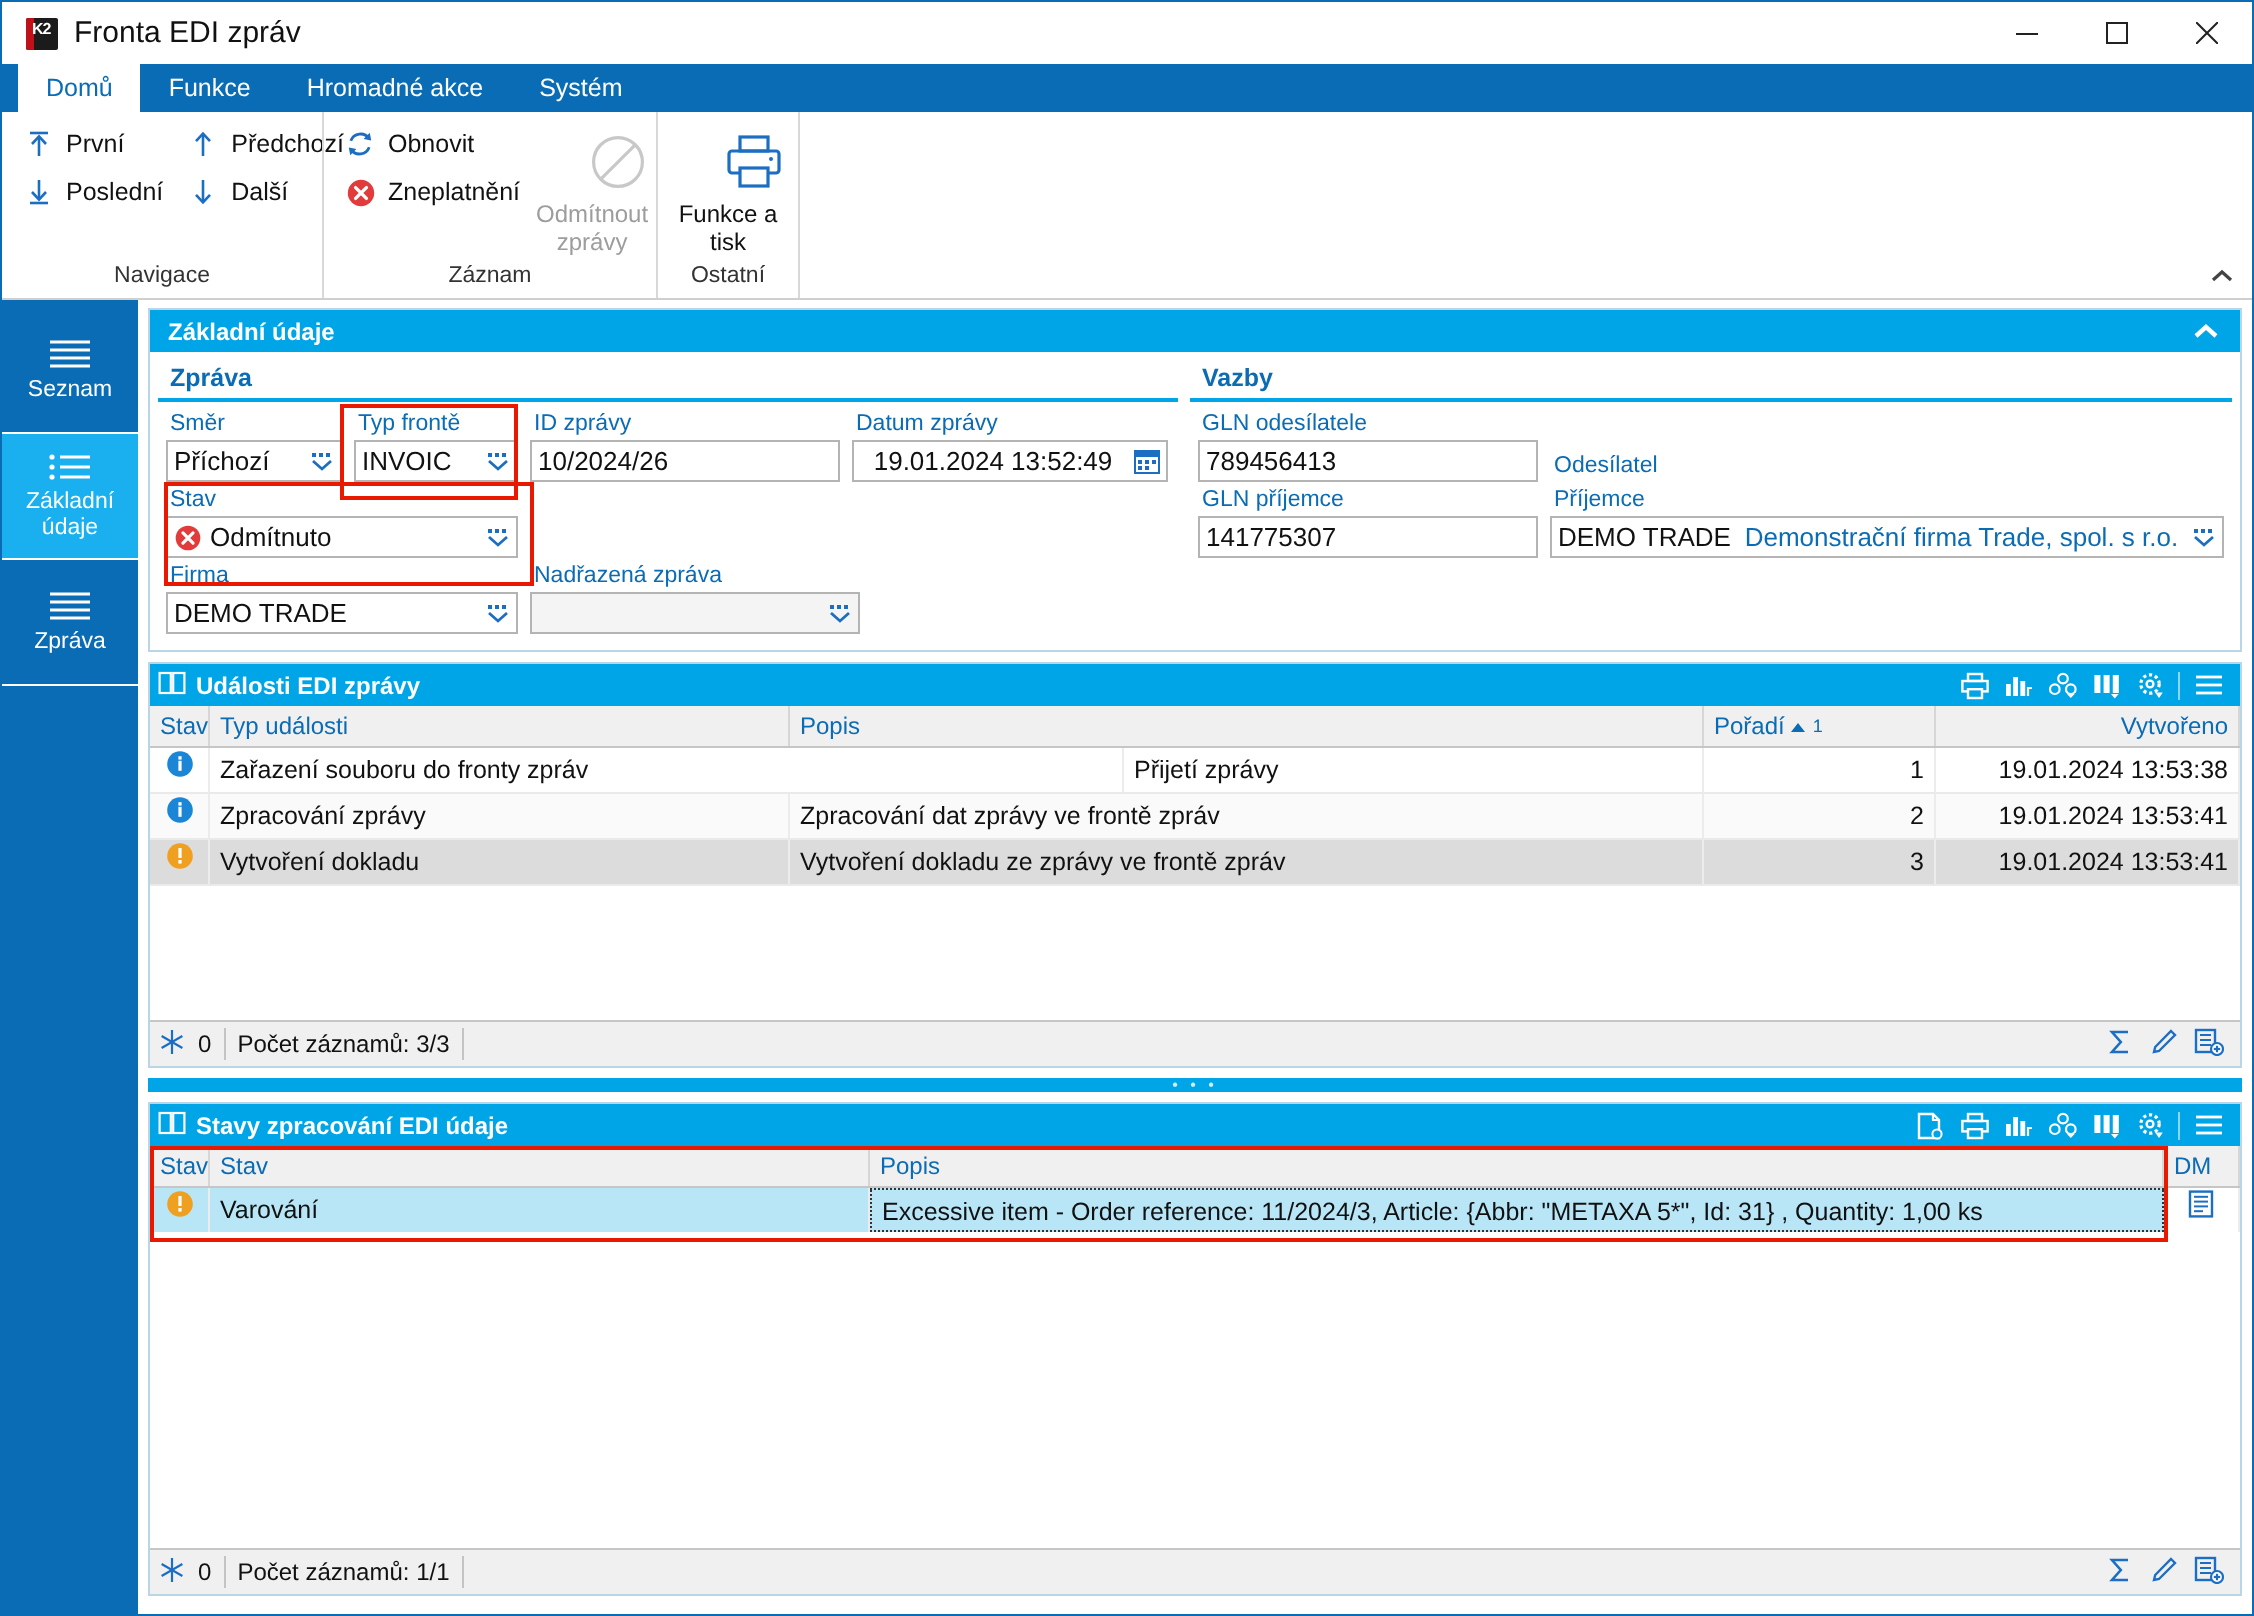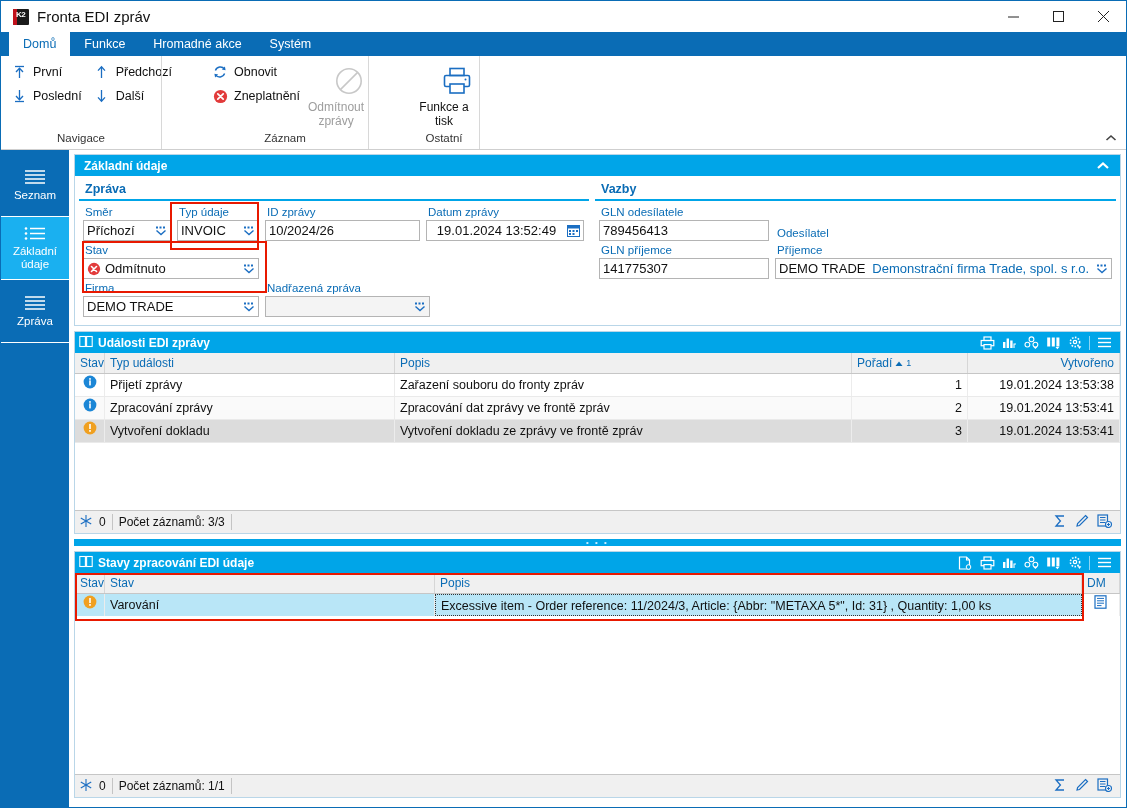--- a/index.html
+++ b/index.html
@@ -65,21 +65,21 @@
   }
   .rtab.active {
     background: #ffffff; color: #0a6cb5;
   }
   .ribbon-body {
     background: #ffffff;
     height: 93px; display: flex; position: relative;
     border-bottom: 1px solid #cfcfcf;
   }
   .rgroup { display: flex; flex-direction: column; position: relative; }
-  .rgroup + .rgroup { border-left: 1px solid #d8d8d8; padding-left: 40px; }
+  .rgroup + .rgroup { border-left: 1px solid #d8d8d8; }
   .rgroup-content { flex: 1 1 auto; display: flex; padding: 4px 6px 0 6px; }
   .rgroup-label {
     height: 20px; line-height: 18px; text-align: center;
     font-size: 11.5px; color: #333;
   }
   .rcol { display: flex; flex-direction: column; justify-content: flex-start; }
   .ritem {
     display: flex; align-items: center; gap: 6px;
     height: 24px; padding: 0 8px 0 4px; font-size: 12.5px; color: #111;
     white-space: nowrap;
@@ -423,21 +423,21 @@
                           <rect x="1" y="1.5" width="2" height="2"></rect>
                           <rect x="4.5" y="1.5" width="2" height="2"></rect>
                           <rect x="8" y="1.5" width="2" height="2"></rect>
                         </g>
                         <polyline points="1.5,5.5 6,9.5 10.5,5.5" fill="none" stroke="#1b6ec2" stroke-width="1.4"></polyline>
                       </svg>
                   </span>
                 </div>
               </div>
               <div class="fld" style="width:82px">
-                <label>Typ údaje</label>
+                <label>Typ frontě</label>
                 <div class="inp">
                   <span class="val">INVOIC</span>
                   <span class="spin">
                     <svg width="12" height="12" viewBox="0 0 12 12">
                         <g fill="#1b6ec2">
                           <rect x="1" y="1.5" width="2" height="2"></rect>
                           <rect x="4.5" y="1.5" width="2" height="2"></rect>
                           <rect x="8" y="1.5" width="2" height="2"></rect>
                         </g>
                         <polyline points="1.5,5.5 6,9.5 10.5,5.5" fill="none" stroke="#1b6ec2" stroke-width="1.4"></polyline>
@@ -669,22 +669,22 @@
             <div class="grow">
               <div class="gc ctr" style="width:30px">
                 <span>
                   <svg width="14" height="14" viewBox="0 0 14 14">
                       <circle cx="7" cy="7" r="6.4" fill="#1b86d6"></circle>
                       <rect x="6.2" y="5.4" width="1.6" height="5" fill="#fff"></rect>
                       <rect x="6.2" y="3.1" width="1.6" height="1.7" fill="#fff"></rect>
                     </svg>
                 </span>
               </div>
+              <div class="gc" style="flex:1 1 auto">Zařazení souboru do fronty zpráv</div>
               <div class="gc" style="width:290px">Přijetí zprávy</div>
-              <div class="gc" style="flex:1 1 auto">Zařazení souboru do fronty zpráv</div>
               <div class="gc num" style="width:116px">1</div>
               <div class="gc num" style="width:152px">19.01.2024 13:53:38</div>
             </div>
 
             <div class="grow alt">
               <div class="gc ctr" style="width:30px">
                 <span>
                   <svg width="14" height="14" viewBox="0 0 14 14">
                       <circle cx="7" cy="7" r="6.4" fill="#1b86d6"></circle>
                       <rect x="6.2" y="5.4" width="1.6" height="5" fill="#fff"></rect>

